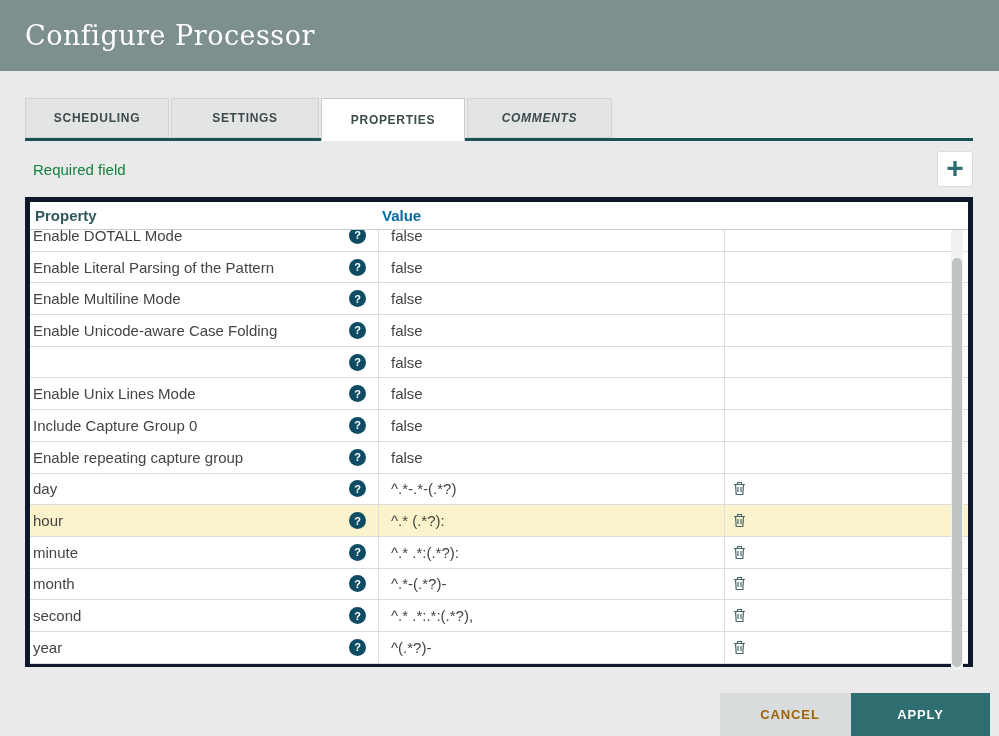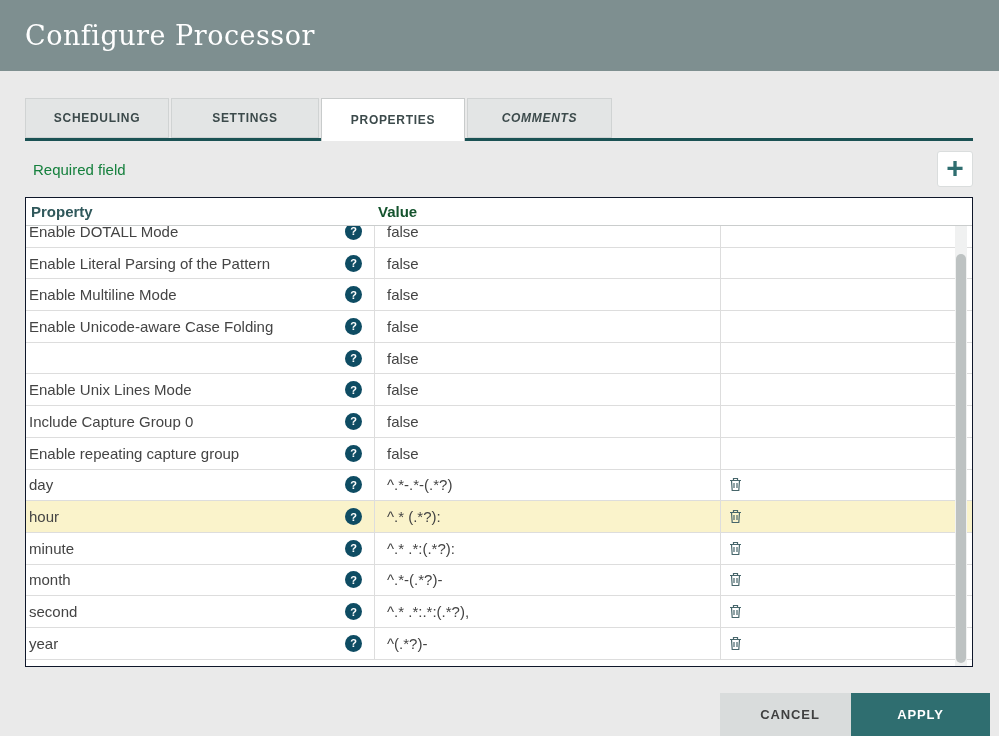--- a/index.html
+++ b/index.html
@@ -21,44 +21,44 @@
   .tab:nth-child(4){width:145px;font-style:italic;}
   .tab.active{background:#FFFFFF;height:43px;z-index:2;border-bottom:none;border-color:#C8CBCB;}
 
   
   .required-band{position:absolute;top:141px;left:25px;width:948px;height:56px;display:flex;align-items:center;justify-content:space-between;}
   .required-label{font-size:15px;color:#15803d;padding-left:8px;}
   .add-button{width:36px;height:36px;background:#FFFFFF;border:1px solid #DADDDD;border-radius:3px;display:flex;align-items:center;justify-content:center;cursor:pointer;box-sizing:border-box;}
   .add-glyph{color:#2F6E70;font-size:30px;font-weight:bold;line-height:1;margin-top:-3px;}
 
   
-  .prop-table{position:absolute;top:197px;left:25px;width:948px;height:470px;background:#FFFFFF;border:1px solid #0f172a;box-sizing:border-box;}
+  .prop-table{position:absolute;top:197px;left:25px;width:948px;height:470px;background:#FFFFFF;border:5px solid #0f172a;box-sizing:border-box;}
   .table-header{display:flex;height:27px;border-bottom:1px solid #CACDCD;align-items:center;background:#FFFFFF;position:relative;z-index:3;}
   .th-property{width:348px;box-sizing:border-box;padding-left:5px;font-size:15px;font-weight:bold;color:#30585B;}
-  .th-value{flex:1;box-sizing:border-box;padding-left:4px;font-size:15px;font-weight:bold;color:#14532d;}
+  .th-value{flex:1;box-sizing:border-box;padding-left:4px;font-size:15px;font-weight:bold;color:#0369a1;}
 
   .rows-viewport{position:relative;height:440px;overflow:hidden;}
   .rows-inner{margin-top:-10px;}
   .prow{display:flex;height:31.7px;box-sizing:border-box;border-bottom:1px solid #DDDDDD;align-items:stretch;font-size:15px;color:#444444;background:#FFFFFF;cursor:pointer;}
   .prow.highlighted{background:#FAF3CB;}
   .cell-prop{width:348px;min-width:348px;box-sizing:border-box;padding-left:3px;padding-right:34px;position:relative;display:flex;align-items:center;white-space:nowrap;overflow:hidden;}
   .help-icon{position:absolute;right:12px;top:50%;margin-top:-8.5px;width:17px;height:17px;border-radius:50%;background:#0E4C63;color:#FFFFFF;
              font-size:11px;font-weight:bold;display:flex;align-items:center;justify-content:center;cursor:pointer;}
   .cell-value{width:347px;min-width:347px;box-sizing:border-box;padding-left:12px;border-left:1px solid #DDDDDD;border-right:1px solid #DDDDDD;
               display:flex;align-items:center;white-space:nowrap;overflow:hidden;}
   .cell-action{flex:1;display:flex;align-items:center;padding-left:8px;box-sizing:border-box;}
   .trash-btn{display:flex;align-items:center;cursor:pointer;}
 
   
   .scrollbar-track{position:absolute;top:0;right:5px;width:12px;height:440px;background:#F0F1F1;z-index:4;}
   .scrollbar-thumb{position:absolute;left:1px;bottom:3px;width:10px;height:93%;background:#BDC2C2;border-radius:5px;cursor:pointer;}
 
   
   .btn{position:absolute;bottom:0;height:43px;border:none;font-family:"Liberation Sans", sans-serif;font-size:13px;font-weight:bold;letter-spacing:.9px;cursor:pointer;}
-  .btn-cancel{right:139px;width:140px;background:#D9DCDC;color:#404040;}
+  .btn-cancel{right:139px;width:140px;background:#D9DCDC;color:#a16207;}
   .btn-apply{right:9px;width:139px;background:#2F6E70;color:#FFFFFF;}
 </style>
 </head>
 <body>
 
 <div id="screen">
 
   <div class="dialog-header">
     <span class="dialog-title">Configure Processor</span>
   </div>

